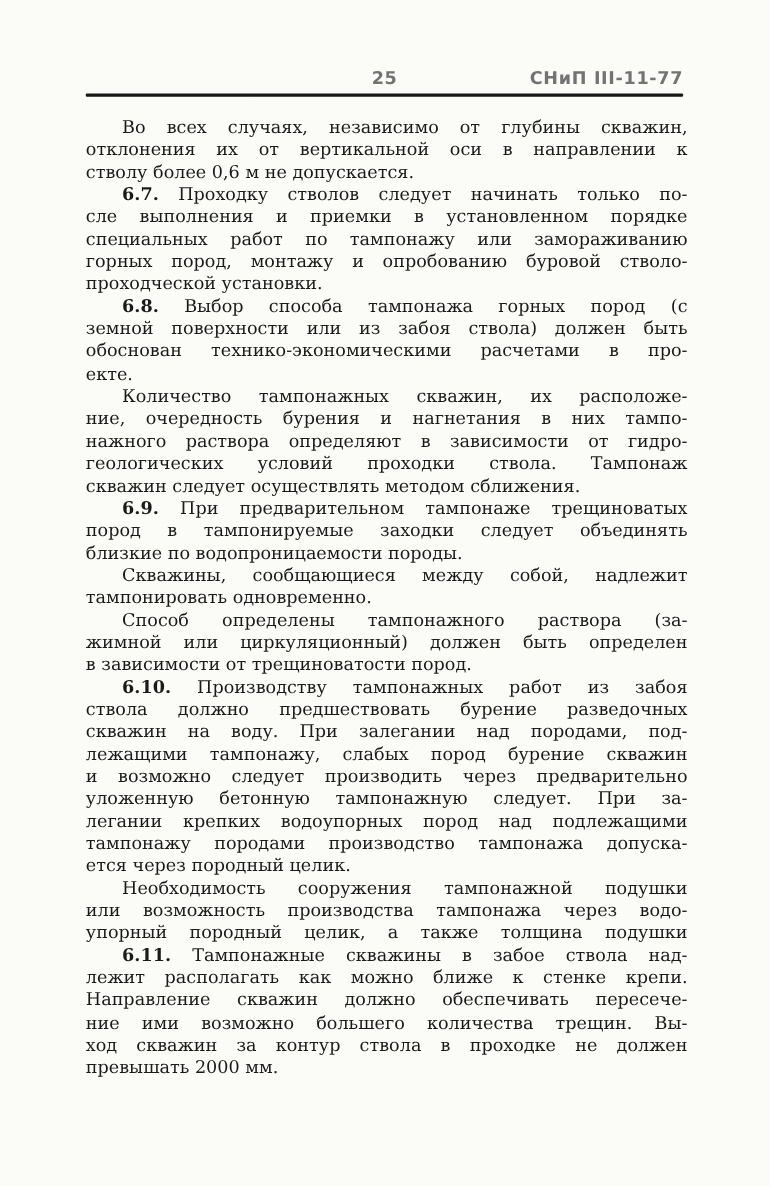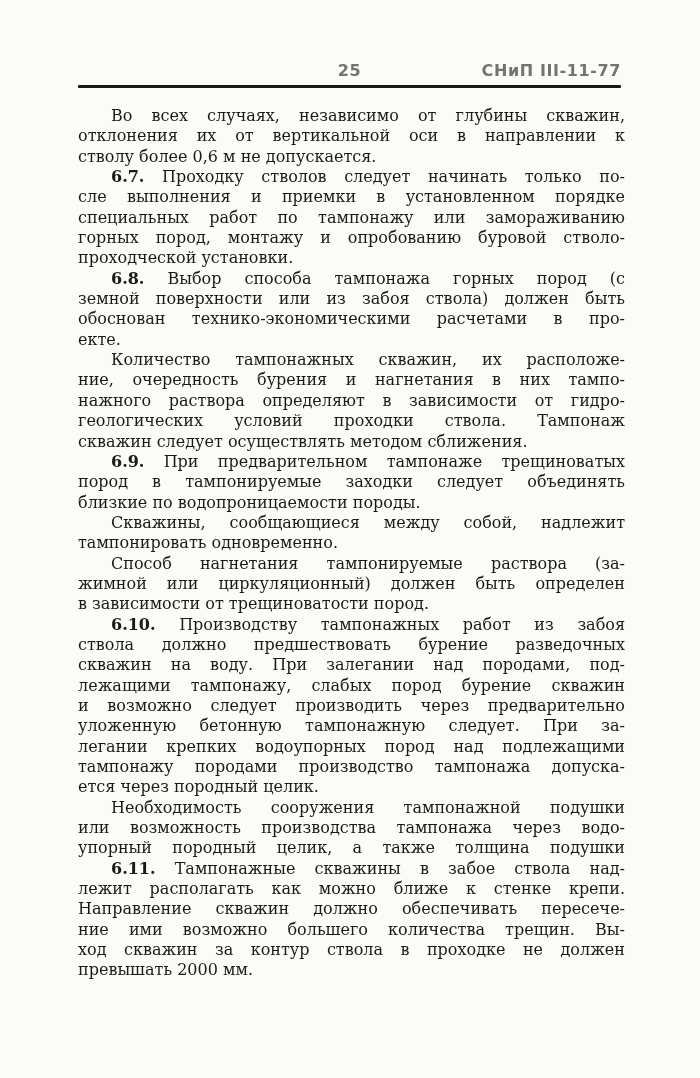--- a/index.html
+++ b/index.html
@@ -57,21 +57,21 @@
       <div class="line first">Количество тампонажных скважин, их расположе-</div>
       <div class="line">ние, очередность бурения и нагнетания в них тампо-</div>
       <div class="line">нажного раствора определяют в зависимости от гидро-</div>
       <div class="line">геологических условий проходки ствола. Тампонаж</div>
       <div class="line last">скважин следует осуществлять методом сближения.</div>
       <div class="line first"><b>6.9.</b> При предварительном тампонаже трещиноватых</div>
       <div class="line">пород в тампонируемые заходки следует объединять</div>
       <div class="line last">близкие по водопроницаемости породы.</div>
       <div class="line first">Скважины, сообщающиеся между собой, надлежит</div>
       <div class="line last">тампонировать одновременно.</div>
-      <div class="line first">Способ нагнетания тампонируемые раствора (за-</div>
+      <div class="line first">Способ определены тампонажного раствора (за-</div>
       <div class="line">жимной или циркуляционный) должен быть определен</div>
       <div class="line last">в зависимости от трещиноватости пород.</div>
       <div class="line first"><b>6.10.</b> Производству тампонажных работ из забоя</div>
       <div class="line">ствола должно предшествовать бурение разведочных</div>
       <div class="line">скважин на воду. При залегании над породами, под-</div>
       <div class="line">лежащими тампонажу, слабых пород бурение скважин</div>
       <div class="line">и возможно следует производить через предварительно</div>
       <div class="line">уложенную бетонную тампонажную следует. При за-</div>
       <div class="line">легании крепких водоупорных пород над подлежащими</div>
       <div class="line">тампонажу породами производство тампонажа допуска-</div>

